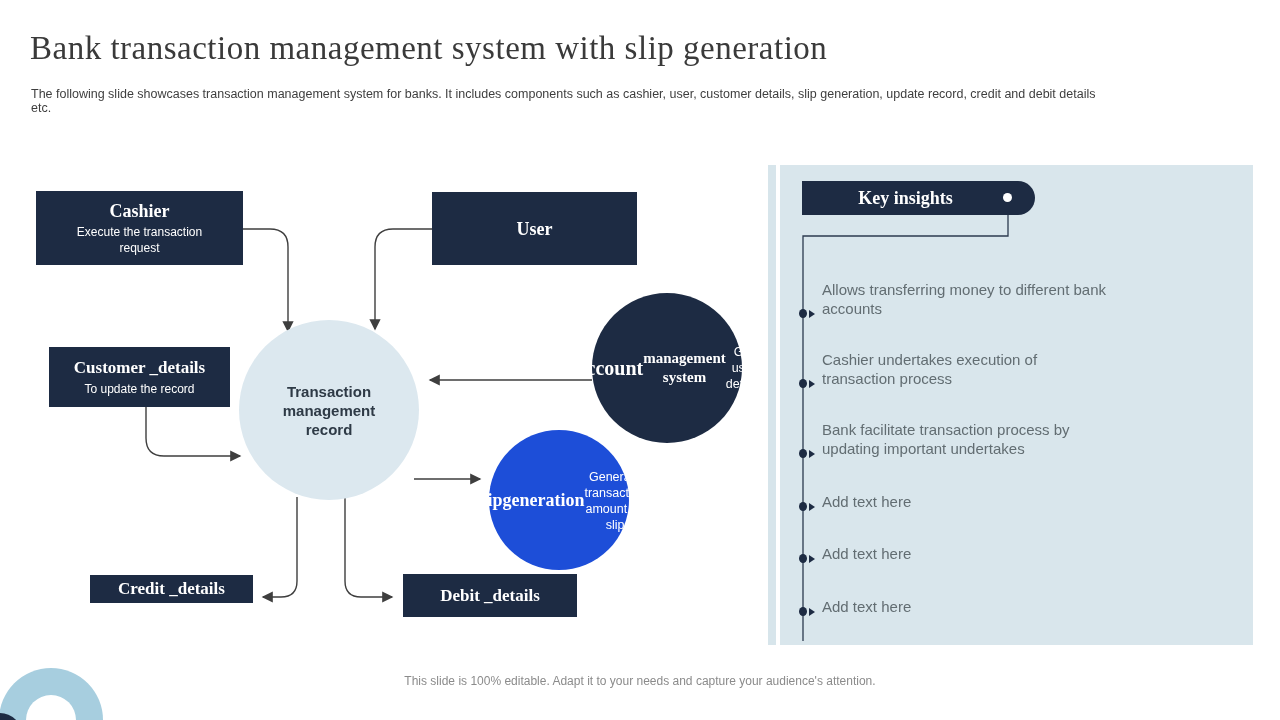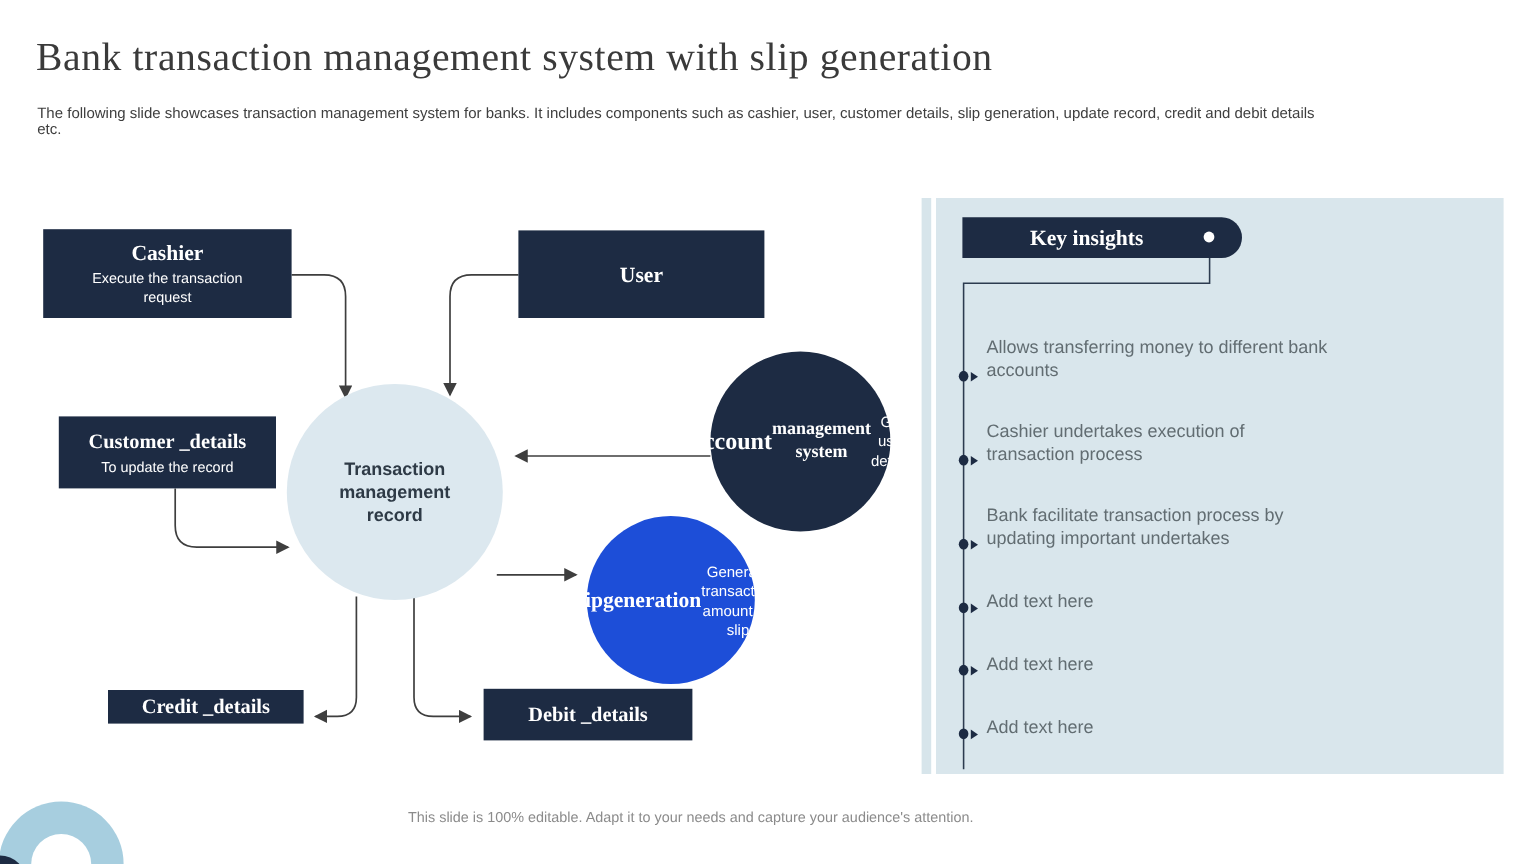--- a/index.html
+++ b/index.html
@@ -85,21 +85,21 @@
     width:0;height:0;margin-left:2px;
     border-top:4px solid transparent;border-bottom:4px solid transparent;
     border-left:6px solid #1d2b43;
   }
   .ins-text{
     width:285px;font-size:15px;line-height:19px;color:#626d72;margin-left:7px;
   }
 
   
   #footer-note{
-    left:340px;top:674px;width:600px;text-align:left;
+    left:340px;top:674px;width:600px;text-align:center;
     font-size:12px;color:#8b8b8b;
   }
   #deco-ring{
     left:-1px;top:668px;width:104px;height:104px;border-radius:50%;
     background:#a7cedf;
   }
   #deco-ring-hole{
     left:26px;top:695px;width:50px;height:50px;border-radius:50%;background:#ffffff;
   }
   #deco-corner{

